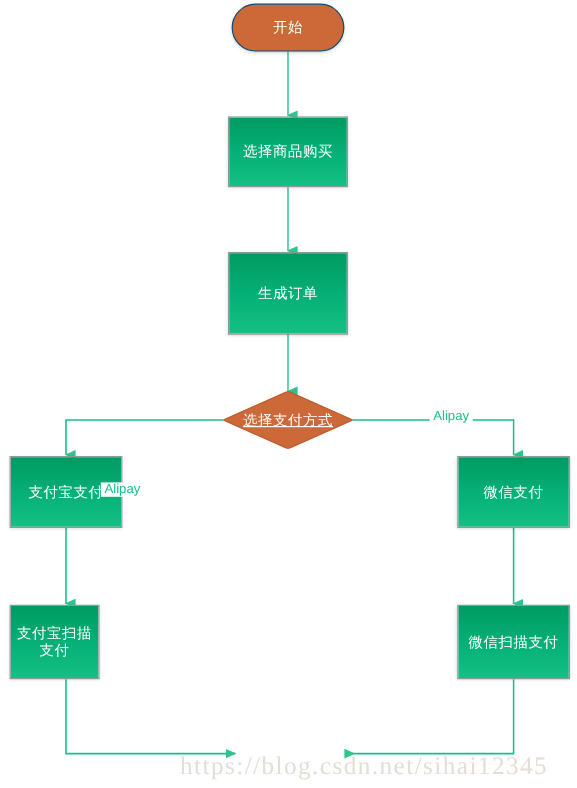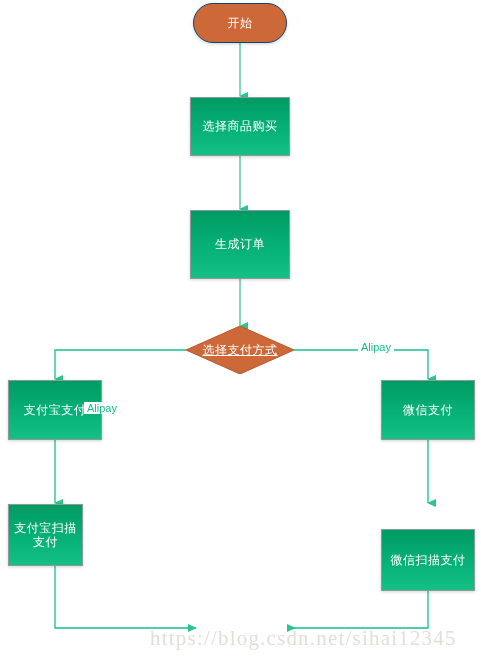--- a/index.html
+++ b/index.html
@@ -145,21 +145,21 @@
   </div>
 
   <div class="node node-process" style="left:381px; top:380px; width:94px; height:60px;">
     <span>微信支付</span>
   </div>
 
   <div class="node node-process" style="left:8px; top:504px; width:75px; height:62px;">
     <span>支付宝扫描支付</span>
   </div>
 
-  <div class="node node-process" style="left:381px; top:504px; width:94px; height:62px;margin-top:25px;">
+  <div class="node node-process" style="left:381px; top:504px; width:94px; height:62px;">
     <span>微信扫描支付</span>
   </div>
 
 
   <div class="edge-label" style="left:84px; top:354px;margin-top:48px;">Alipay</div>
 
   <div class="edge-label" style="left:358px; top:341px;">Alipay</div>
 
   <div class="watermark">https://blog.csdn.net/sihai12345</div>
 

